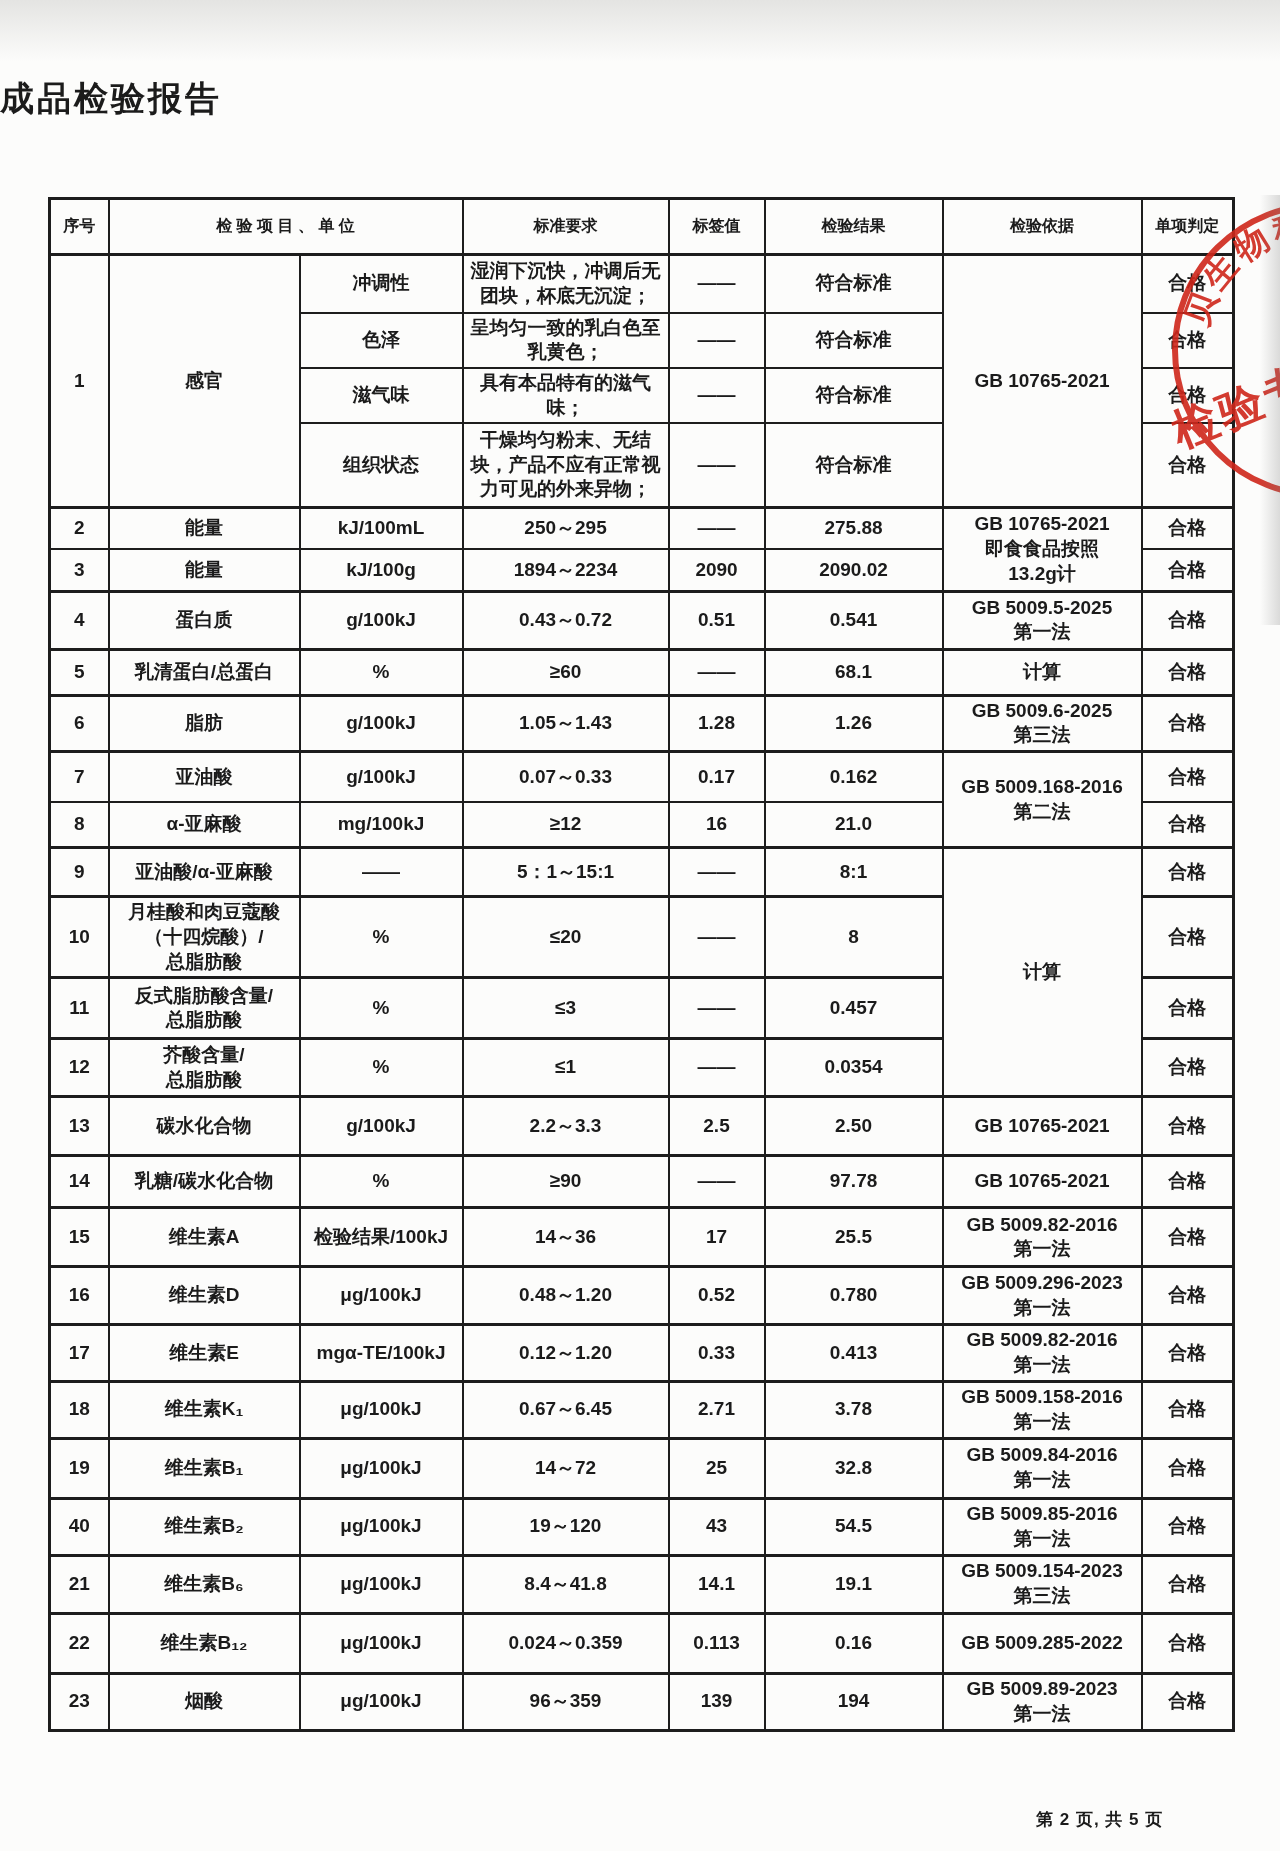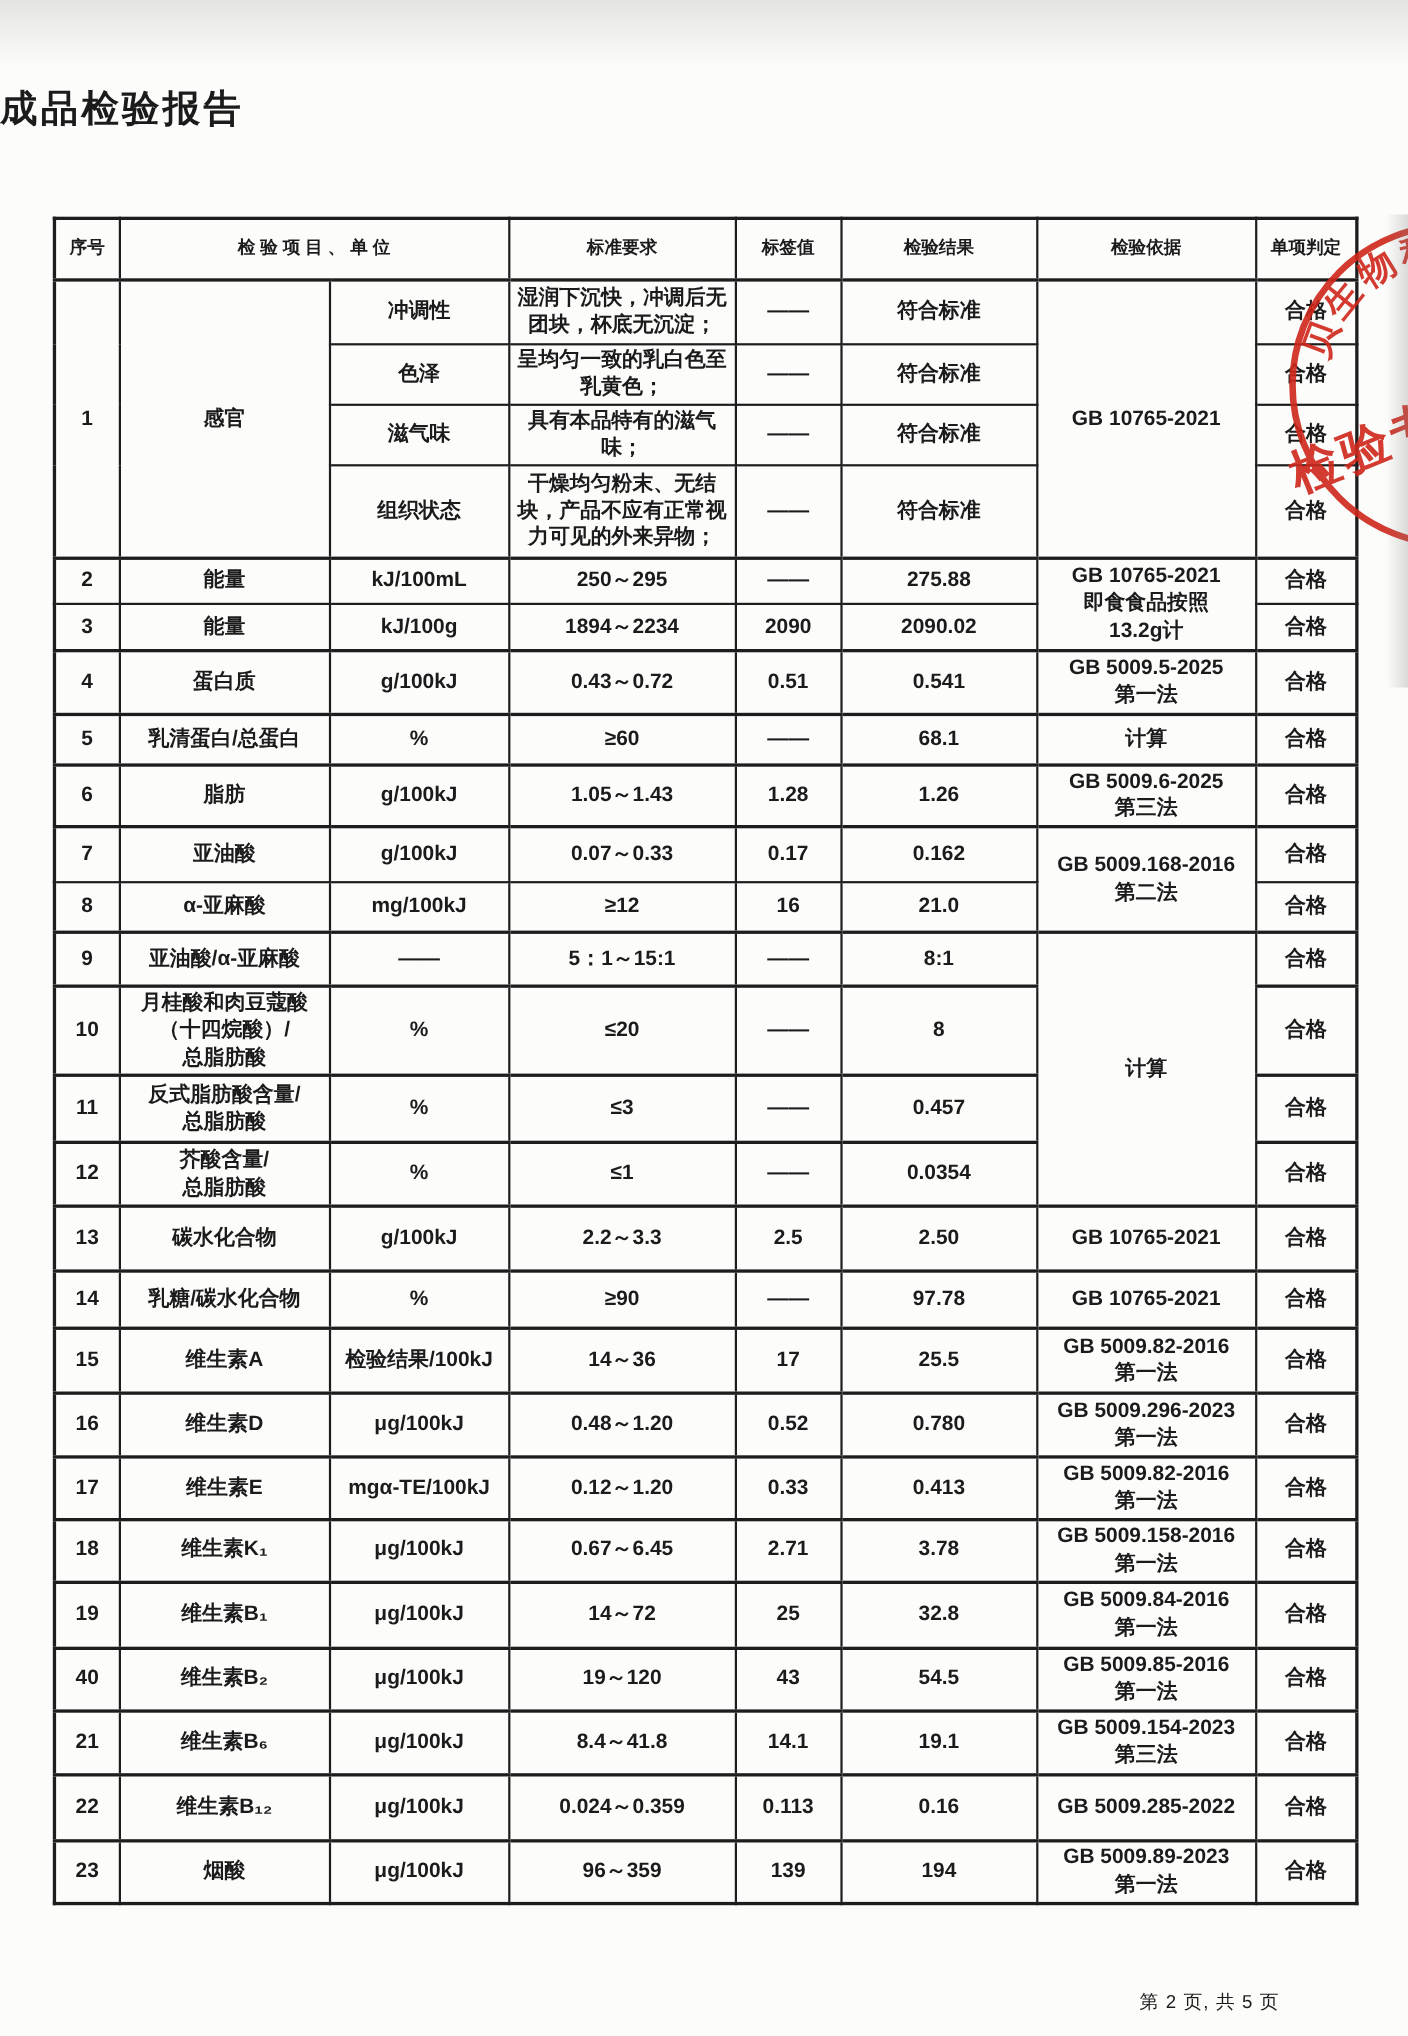--- a/index.html
+++ b/index.html
@@ -41,21 +41,21 @@
     white-space:pre-line; overflow:hidden;
   }
   tr.head td { font-size:16px; font-weight:700; }
   tr.hr td  { border-top-width:3px; }
   td.lft  { text-align:left; font-size:17px; font-weight:600; padding:3px 7px; line-height:1.32;border-radius:13px; }
   td.basis{ font-size:18px; }
   td.item { font-size:19px; }
 
   .footer {
     position:absolute; top:1808px; left:1036px;
-    font-size:17px; font-weight:400; letter-spacing:1px;
+    font-size:17px; font-weight:700; letter-spacing:1px;
   }
   .stamp {
     position:absolute; left:1150px; top:180px; width:130px; height:400px;
     pointer-events:none; opacity:0.9;
   }
 </style>
 </head>
 <body>
 
 <div class="page">

